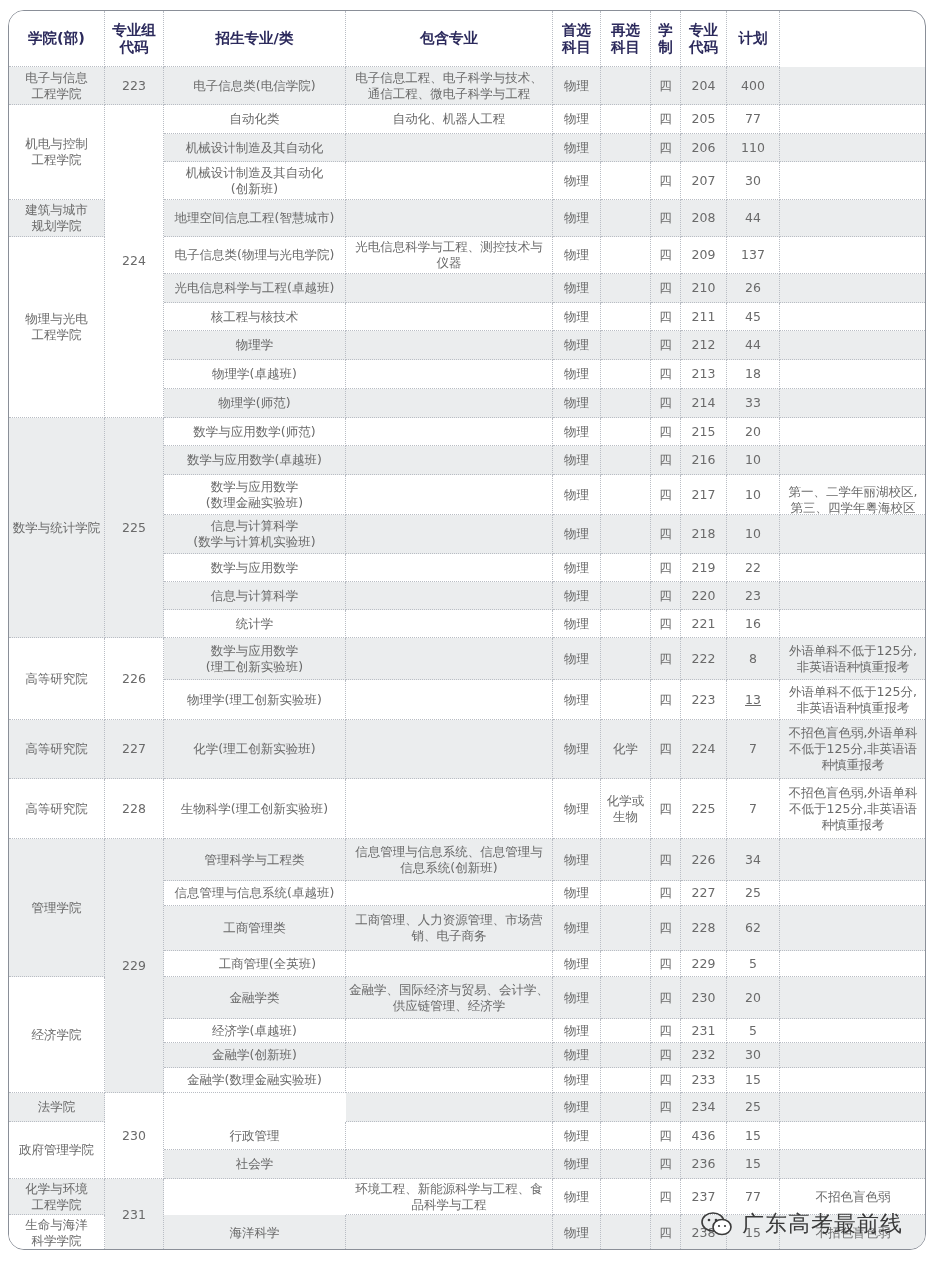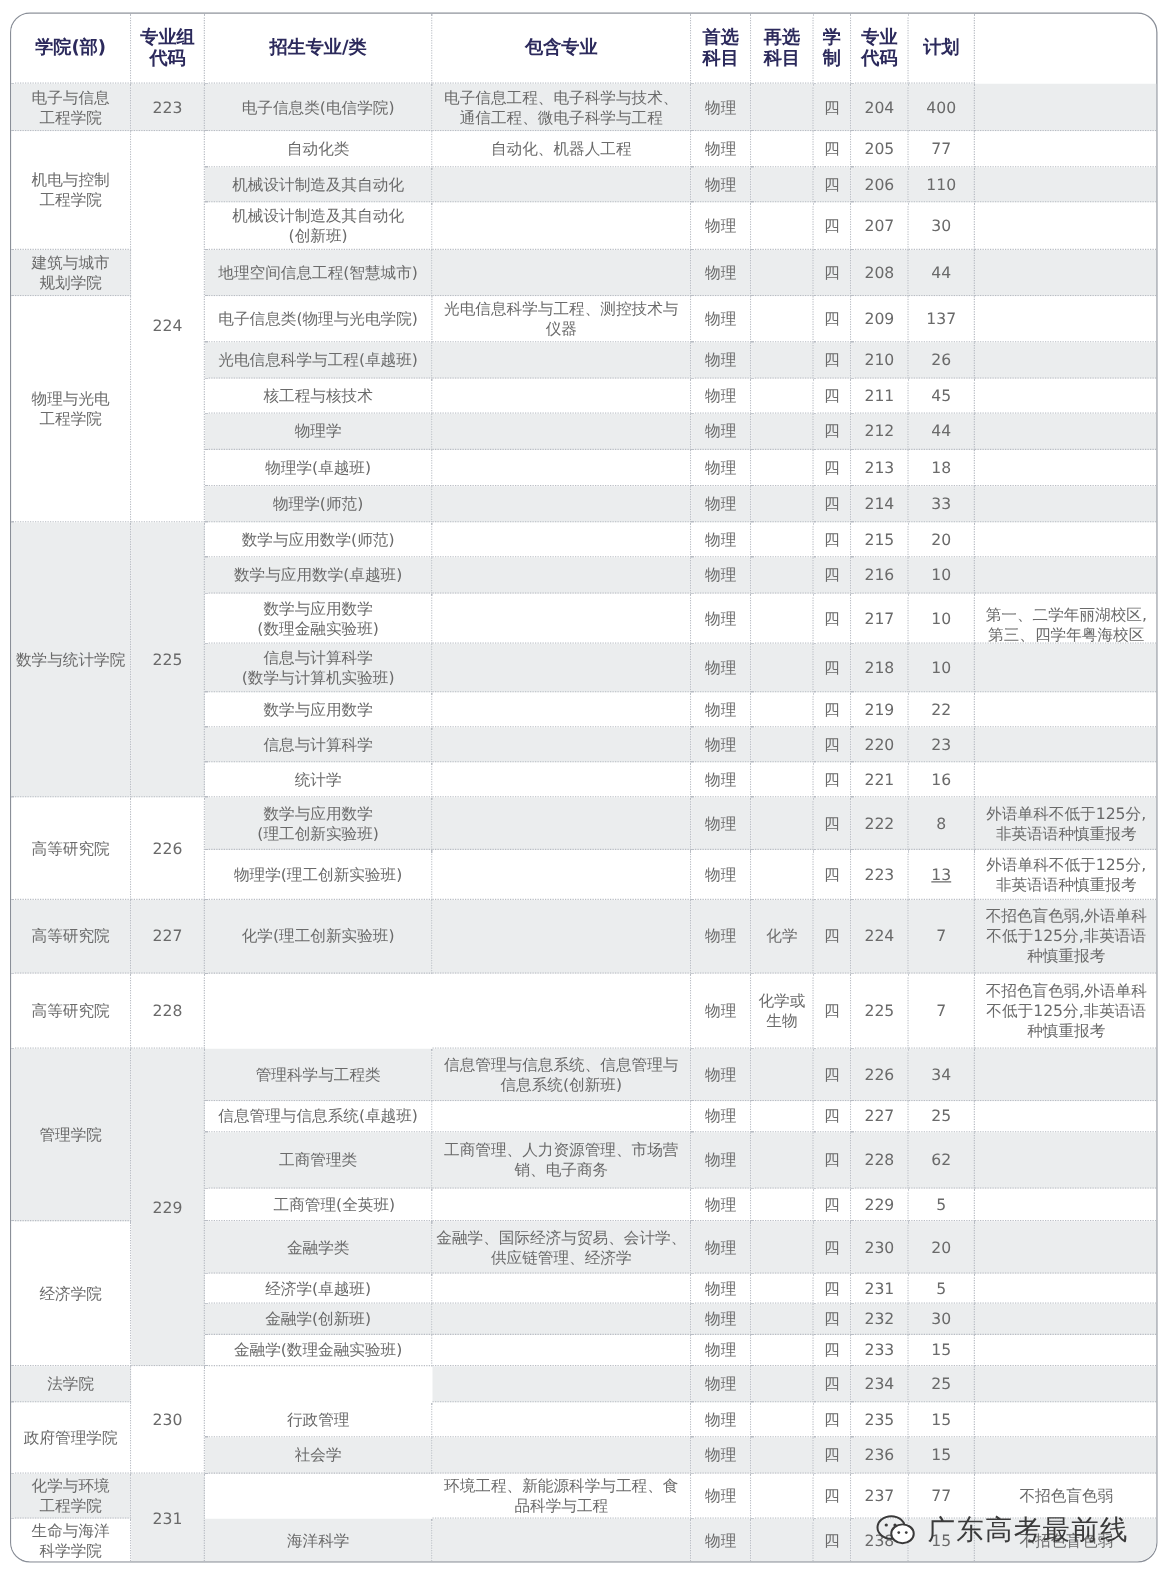--- a/index.html
+++ b/index.html
@@ -200,20 +200,21 @@
     <div class="cell  shade" style="left: 155px; top: 709px; width: 182px; height: 59px;">化学(理工创新实验班)</div>
     <div class="cell  shade" style="left: 337px; top: 709px; width: 207px; height: 59px;"></div>
     <div class="cell  shade" style="left: 544px; top: 709px; width: 48px; height: 59px;">物理</div>
     <div class="cell  shade" style="left: 592px; top: 709px; width: 50px; height: 59px;">化学</div>
     <div class="cell  shade" style="left: 642px; top: 709px; width: 30px; height: 59px;">四</div>
     <div class="cell  shade" style="left: 672px; top: 709px; width: 46px; height: 59px;">224</div>
     <div class="cell  shade" style="left: 718px; top: 709px; width: 53px; height: 59px;">7</div>
     <div class="cell  shade" style="left: 771px; top: 709px; width: 147px; height: 59px;">不招色盲色弱,外语单科
 不低于125分,非英语语
 种慎重报考</div>
+    <div class="cell  plain" style="left: 155px; top: 768px; width: 182px; height: 60px;">生物科学(理工创新实验班)</div>
     <div class="cell  plain" style="left: 337px; top: 768px; width: 207px; height: 60px;"></div>
     <div class="cell  plain" style="left: 544px; top: 768px; width: 48px; height: 60px;">物理</div>
     <div class="cell  plain" style="left: 592px; top: 768px; width: 50px; height: 60px;">化学或
 生物</div>
     <div class="cell  plain" style="left: 642px; top: 768px; width: 30px; height: 60px;">四</div>
     <div class="cell  plain" style="left: 672px; top: 768px; width: 46px; height: 60px;">225</div>
     <div class="cell  plain" style="left: 718px; top: 768px; width: 53px; height: 60px;">7</div>
     <div class="cell  plain" style="left: 771px; top: 768px; width: 147px; height: 60px;">不招色盲色弱,外语单科
 不低于125分,非英语语
 种慎重报考</div>
@@ -289,21 +290,21 @@
     <div class="cell  shade" style="left: 592px; top: 1082px; width: 50px; height: 29px;"></div>
     <div class="cell  shade" style="left: 642px; top: 1082px; width: 30px; height: 29px;">四</div>
     <div class="cell  shade" style="left: 672px; top: 1082px; width: 46px; height: 29px;">234</div>
     <div class="cell  shade" style="left: 718px; top: 1082px; width: 53px; height: 29px;">25</div>
     <div class="cell  shade" style="left: 771px; top: 1082px; width: 147px; height: 29px;"></div>
     <div class="cell  plain" style="left: 155px; top: 1111px; width: 182px; height: 28px;">行政管理</div>
     <div class="cell  plain" style="left: 337px; top: 1111px; width: 207px; height: 28px;"></div>
     <div class="cell  plain" style="left: 544px; top: 1111px; width: 48px; height: 28px;">物理</div>
     <div class="cell  plain" style="left: 592px; top: 1111px; width: 50px; height: 28px;"></div>
     <div class="cell  plain" style="left: 642px; top: 1111px; width: 30px; height: 28px;">四</div>
-    <div class="cell  plain" style="left: 672px; top: 1111px; width: 46px; height: 28px;">235</div>
+    <div class="cell  plain" style="left: 672px; top: 1111px; width: 46px; height: 28px;">436</div>
     <div class="cell  plain" style="left: 718px; top: 1111px; width: 53px; height: 28px;">15</div>
     <div class="cell  plain" style="left: 771px; top: 1111px; width: 147px; height: 28px;"></div>
     <div class="cell  shade" style="left: 155px; top: 1139px; width: 182px; height: 29px;">社会学</div>
     <div class="cell  shade" style="left: 337px; top: 1139px; width: 207px; height: 29px;"></div>
     <div class="cell  shade" style="left: 544px; top: 1139px; width: 48px; height: 29px;">物理</div>
     <div class="cell  shade" style="left: 592px; top: 1139px; width: 50px; height: 29px;"></div>
     <div class="cell  shade" style="left: 642px; top: 1139px; width: 30px; height: 29px;">四</div>
     <div class="cell  shade" style="left: 672px; top: 1139px; width: 46px; height: 29px;">236</div>
     <div class="cell  shade" style="left: 718px; top: 1139px; width: 53px; height: 29px;">15</div>
     <div class="cell  shade" style="left: 771px; top: 1139px; width: 147px; height: 29px;"></div>

